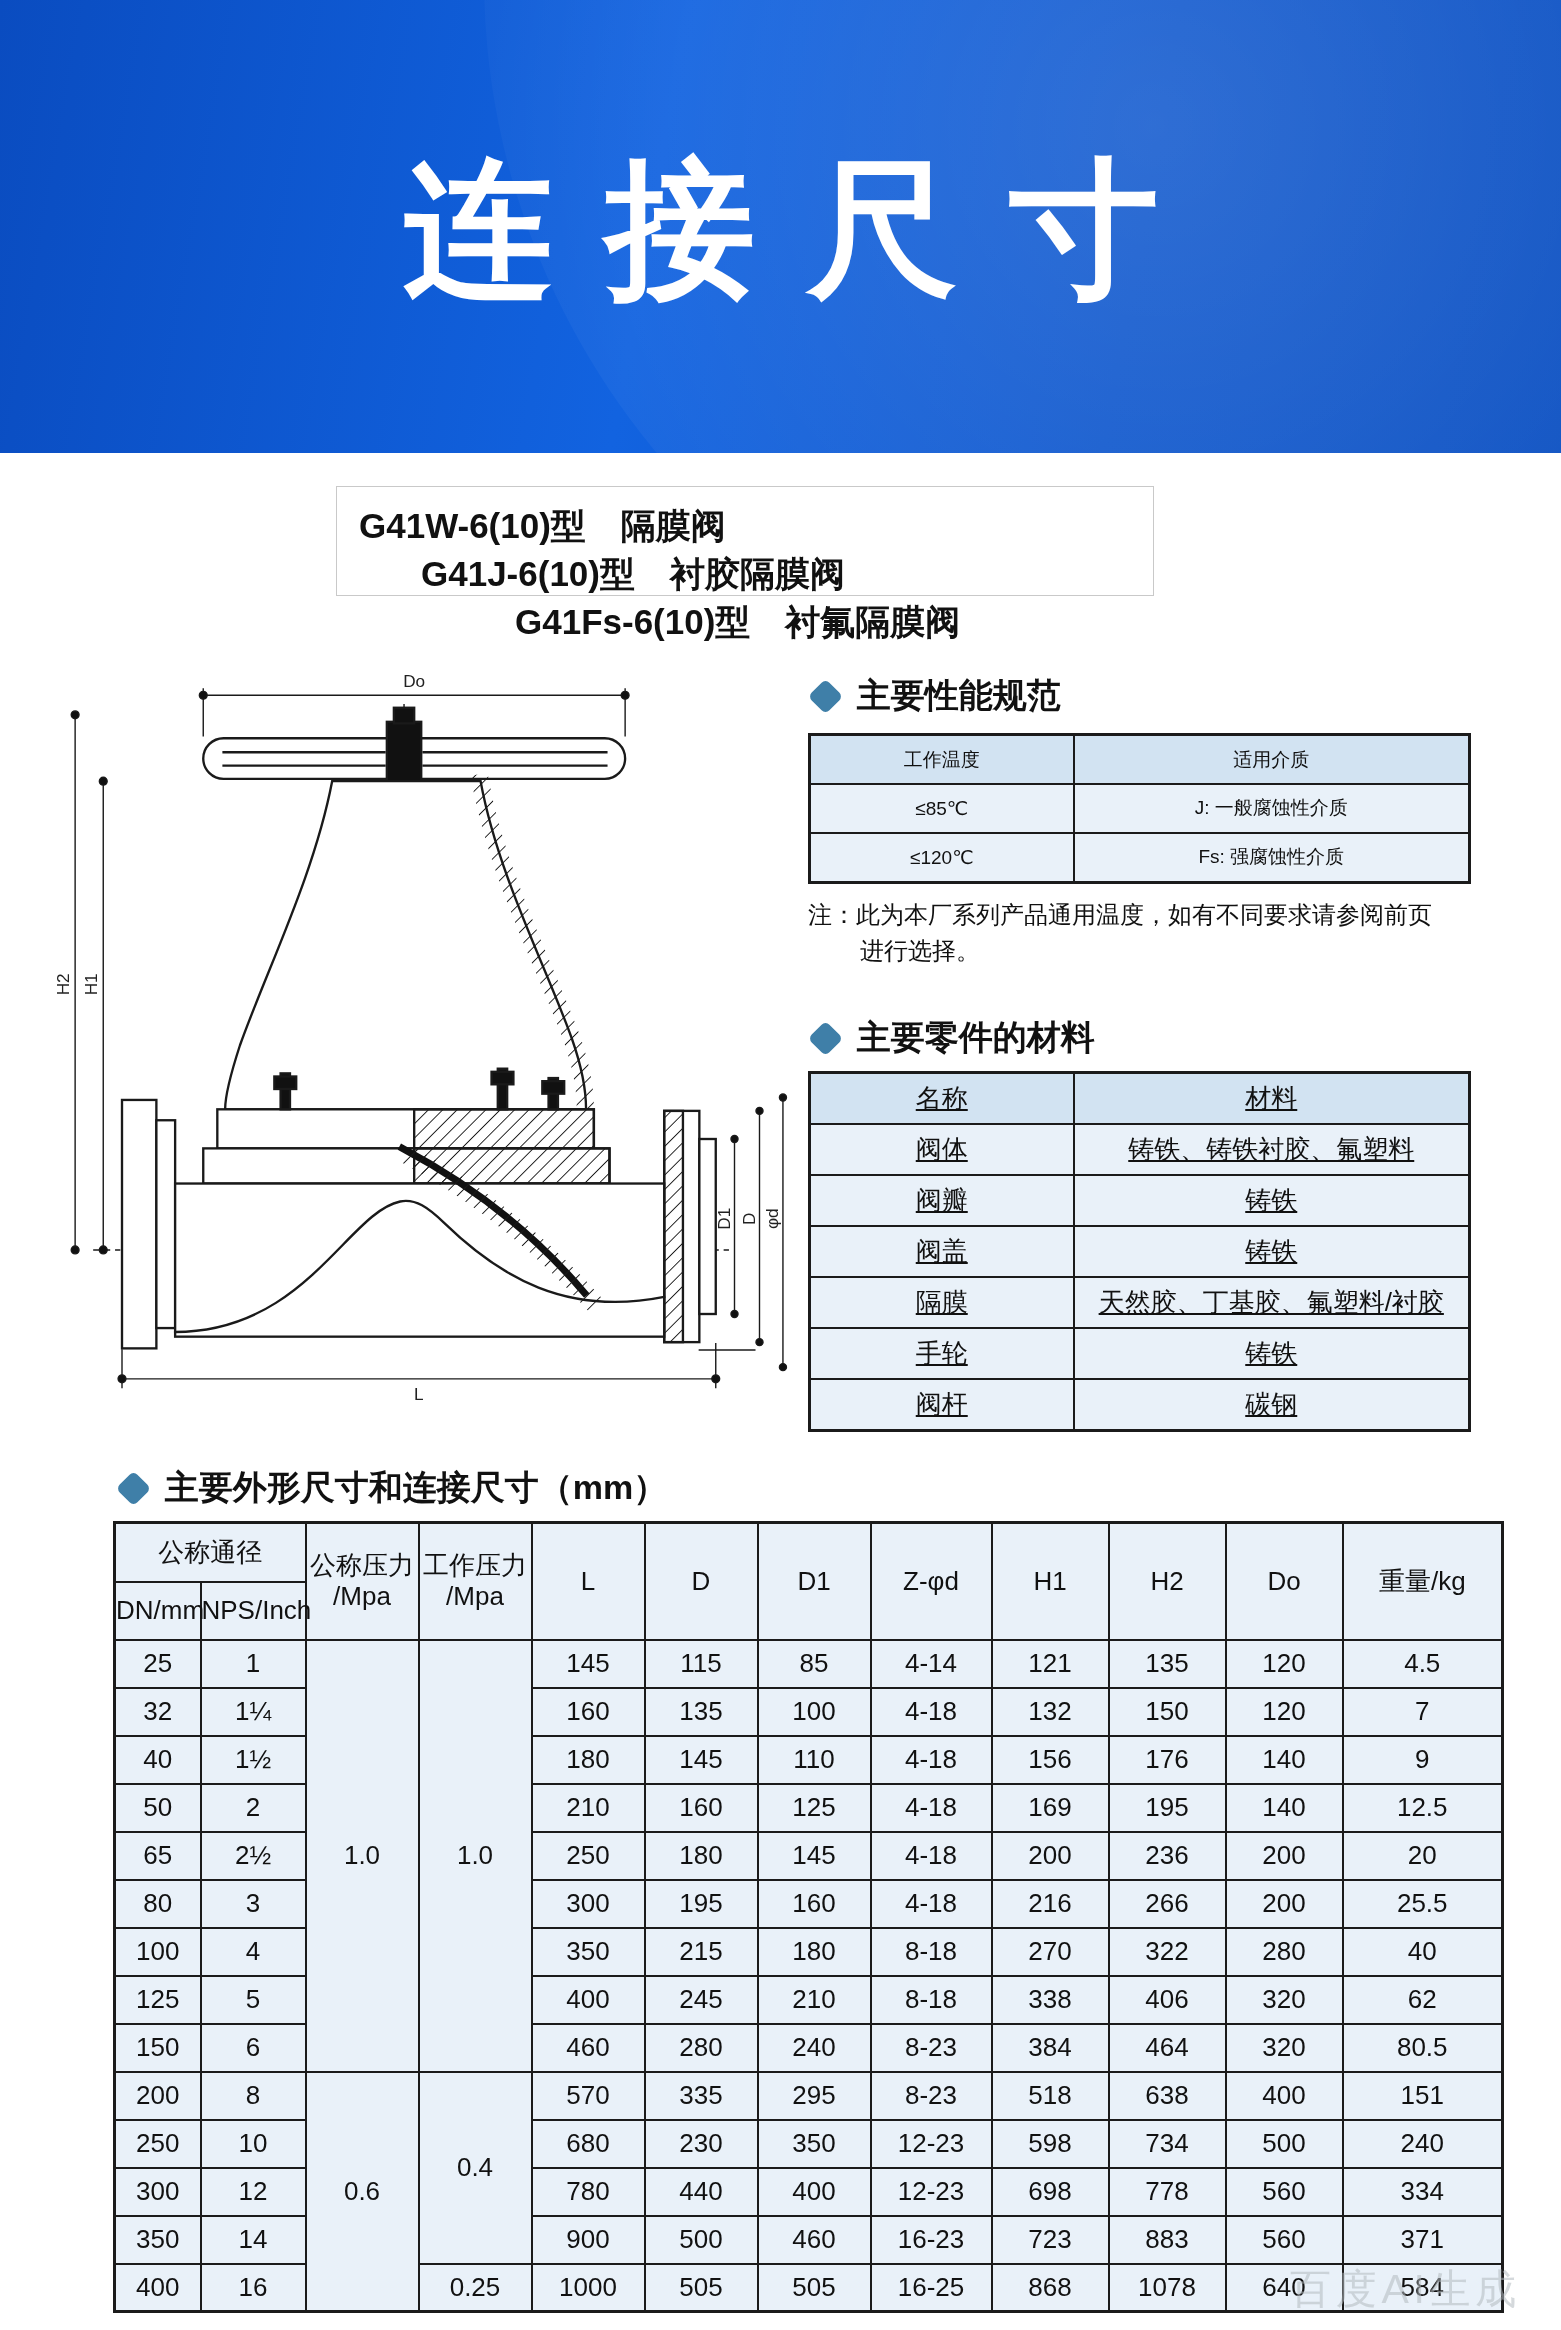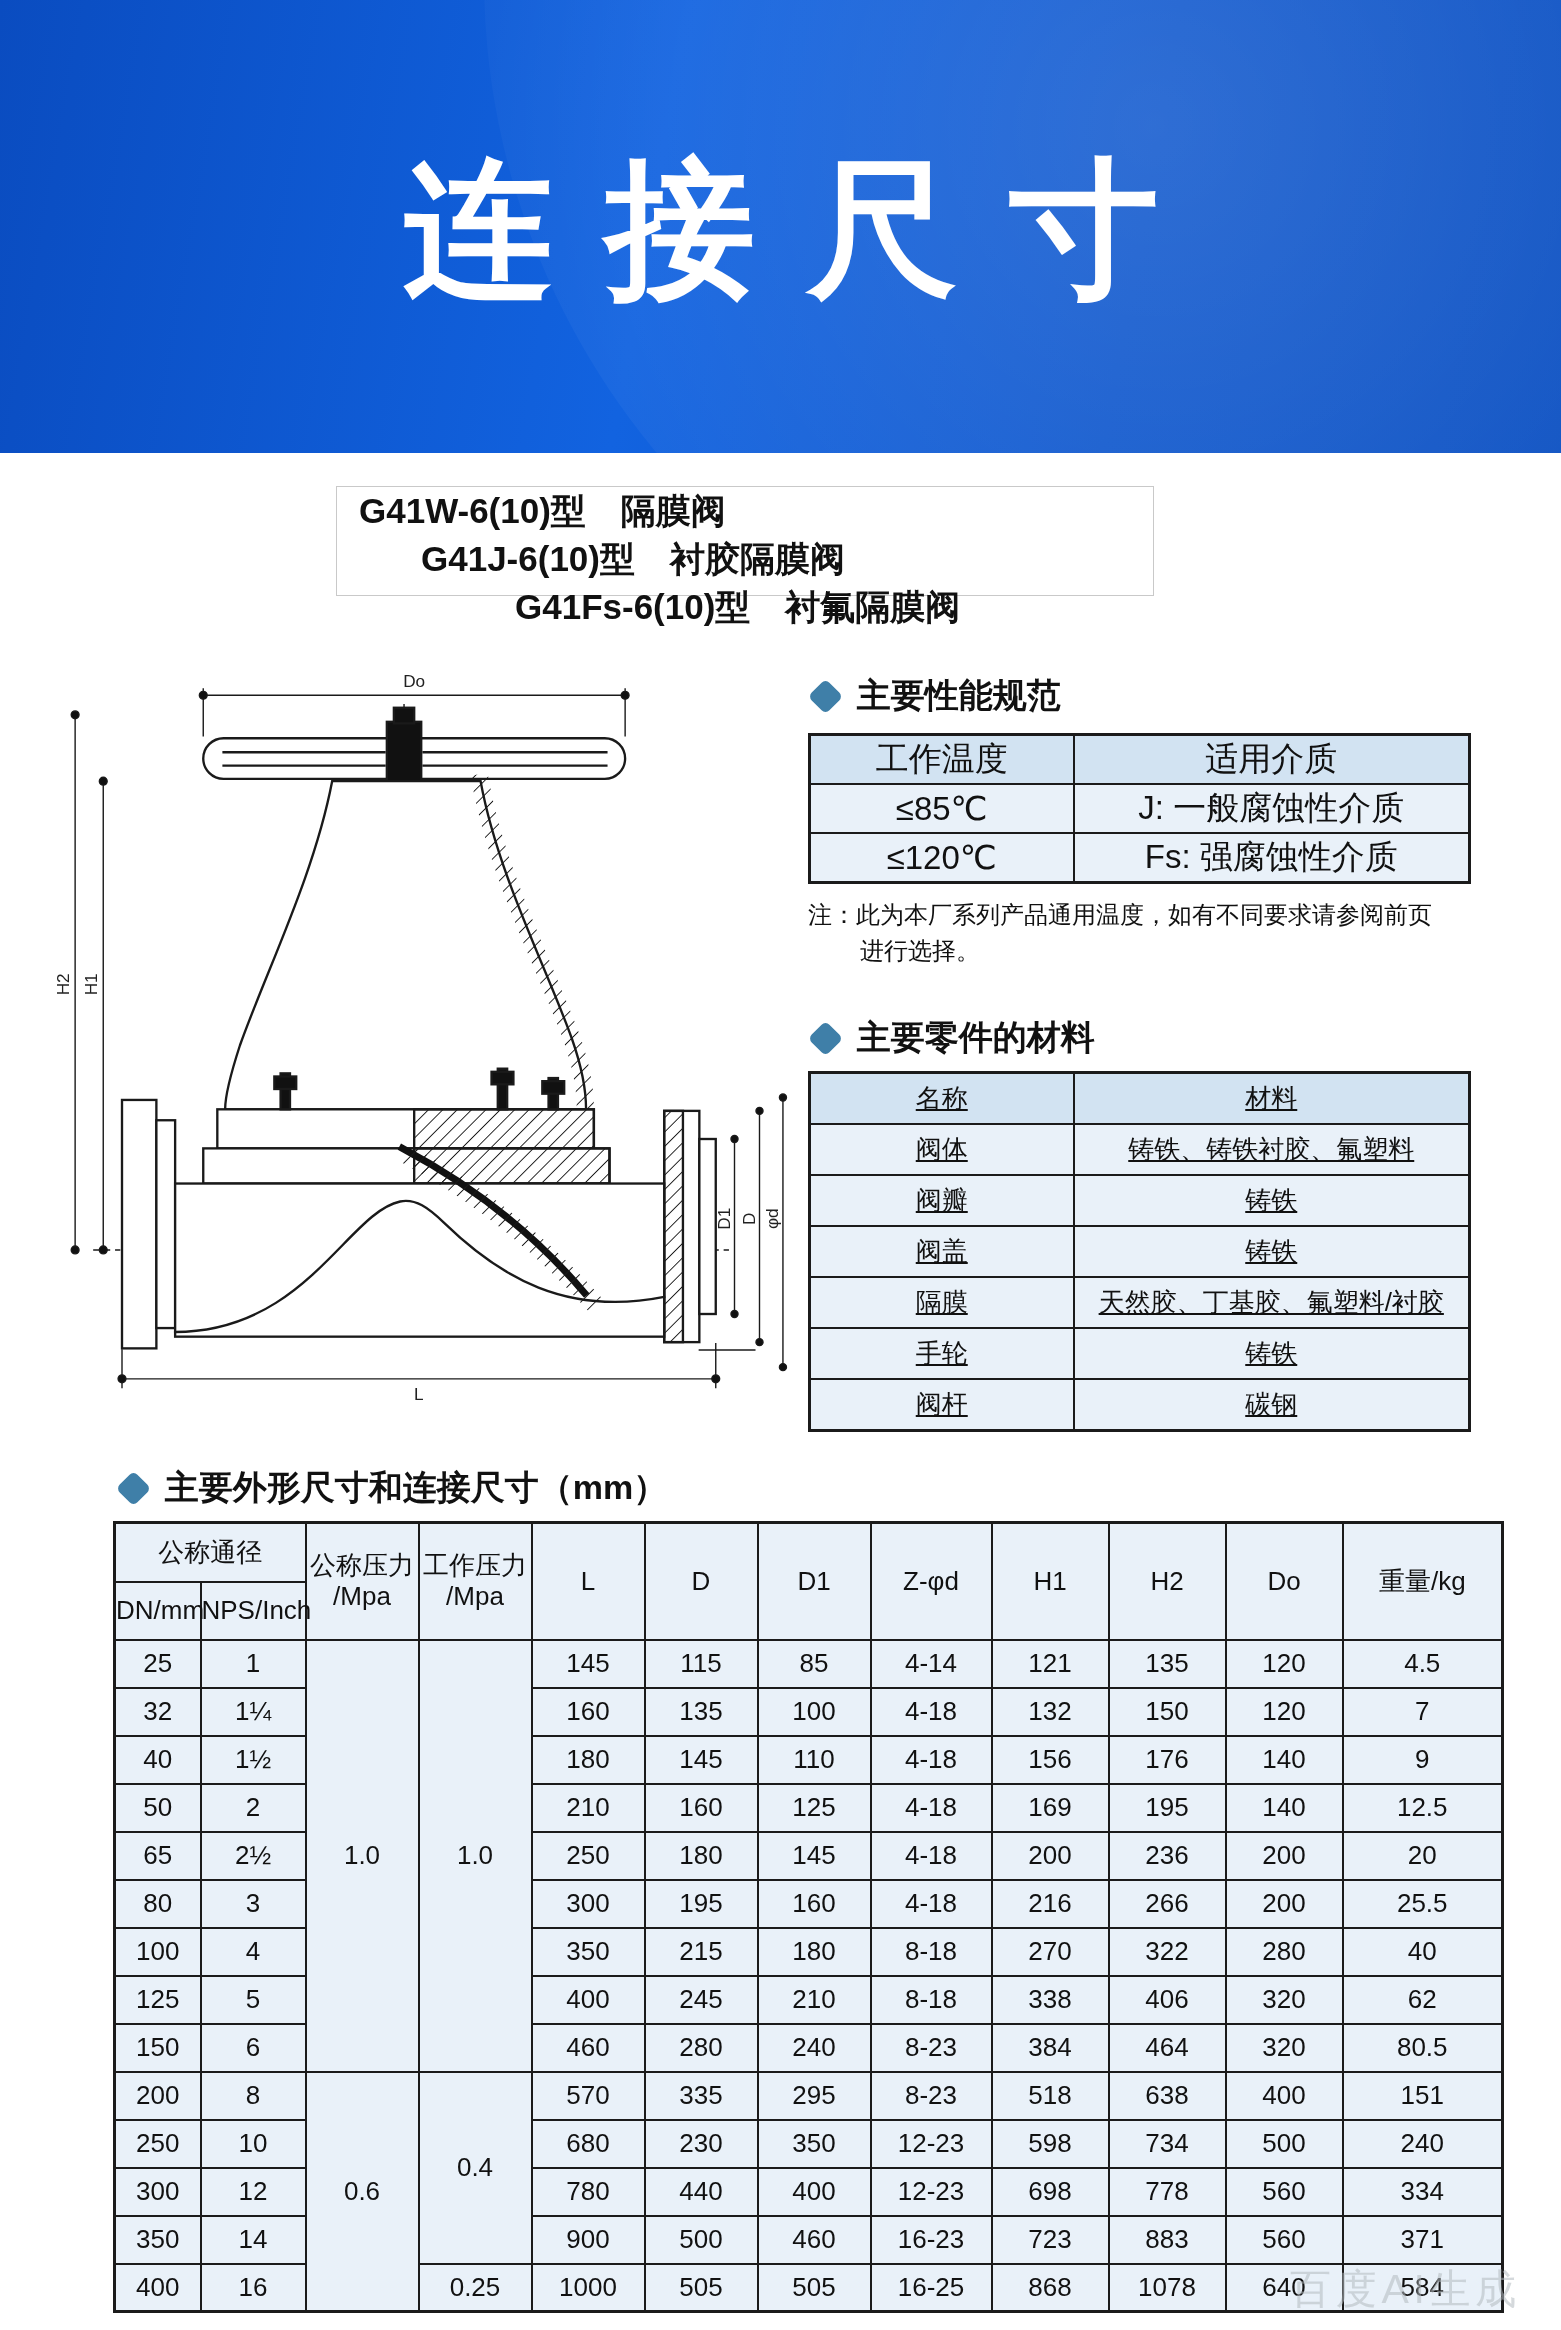--- a/index.html
+++ b/index.html
@@ -22,38 +22,38 @@
     position:absolute;left:484px;top:-765px;width:1484px;height:1484px;border-radius:50%;
     background:radial-gradient(circle at 45% 60%, rgba(255,255,255,0.14) 0%, rgba(255,255,255,0.05) 45%, rgba(255,255,255,0) 66%);
   }
   .banner-title{
     position:absolute;left:0;top:131px;width:1562px;text-align:center;
     color:#ffffff;font-size:150px;font-weight:bold;letter-spacing:52px;text-indent:52px;
   }
   
   .model-box{
     position:absolute;left:336px;top:486px;width:818px;height:110px;
-    border:1.6px solid #c9c9c9;padding-top:0;
+    border:1.6px solid #c9c9c9;padding-top:15px;
   }
   .model-line{font-size:35px;font-weight:bold;line-height:48px;white-space:nowrap;}
   .model-line:nth-child(1){margin-left:22px;}
   .model-line:nth-child(2){margin-left:84px;}
   .model-line:nth-child(3){margin-left:178px;}
   
   .sec-h{position:absolute;display:flex;align-items:center;font-size:34px;font-weight:bold;}
   .bullet{width:25px;height:25px;background:var(--bullet);transform:rotate(45deg);border-radius:5.5px;margin:0 19px 0 4.7px;flex:none;}
   
   table.tbl{position:absolute;border-collapse:collapse;table-layout:fixed;}
   table.tbl td,table.tbl th{
     border:2.3px solid var(--tbl-border);background:var(--tbl-cell-bg);
     text-align:center;vertical-align:middle;font-weight:normal;color:var(--ink);
   }
   table.tbl{border:3.1px solid var(--tbl-border);}
   .t-perf{left:808px;top:733px;width:660px;height:151px;}
-  .t-perf td{font-size:33px;}
+  .t-perf td{font-size:19px;}
   .t-perf tr:first-child td{background:var(--tbl-header-bg);}
   .t-mat{left:808px;top:1071px;width:660px;height:361px;}
   .t-mat td{font-size:26px;text-decoration:underline;}
   .t-mat tr:first-child td{background:var(--tbl-header-bg);}
   .note{position:absolute;left:808px;top:897px;width:718px;font-size:24px;line-height:36px;}
   .note .l2{padding-left:52px;}
   
   .t-dims{left:113px;top:1521px;width:1390px;height:663px;}
   .t-dims th{background:var(--tbl-header-bg);font-size:26px;font-weight:normal;line-height:31px;}
   .t-dims thead tr:first-child th{height:59px;}

